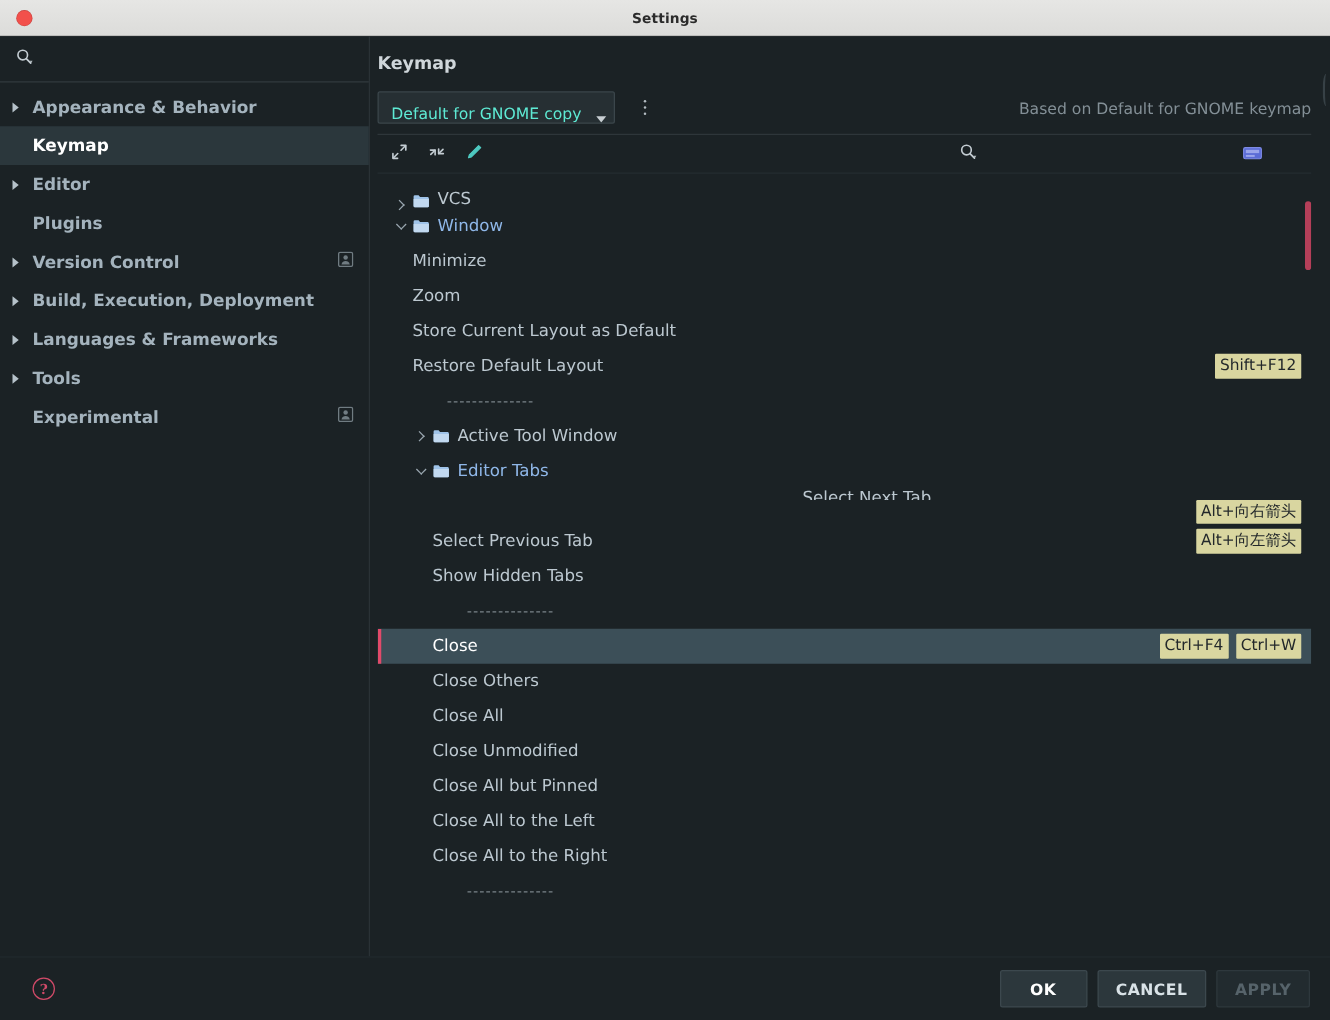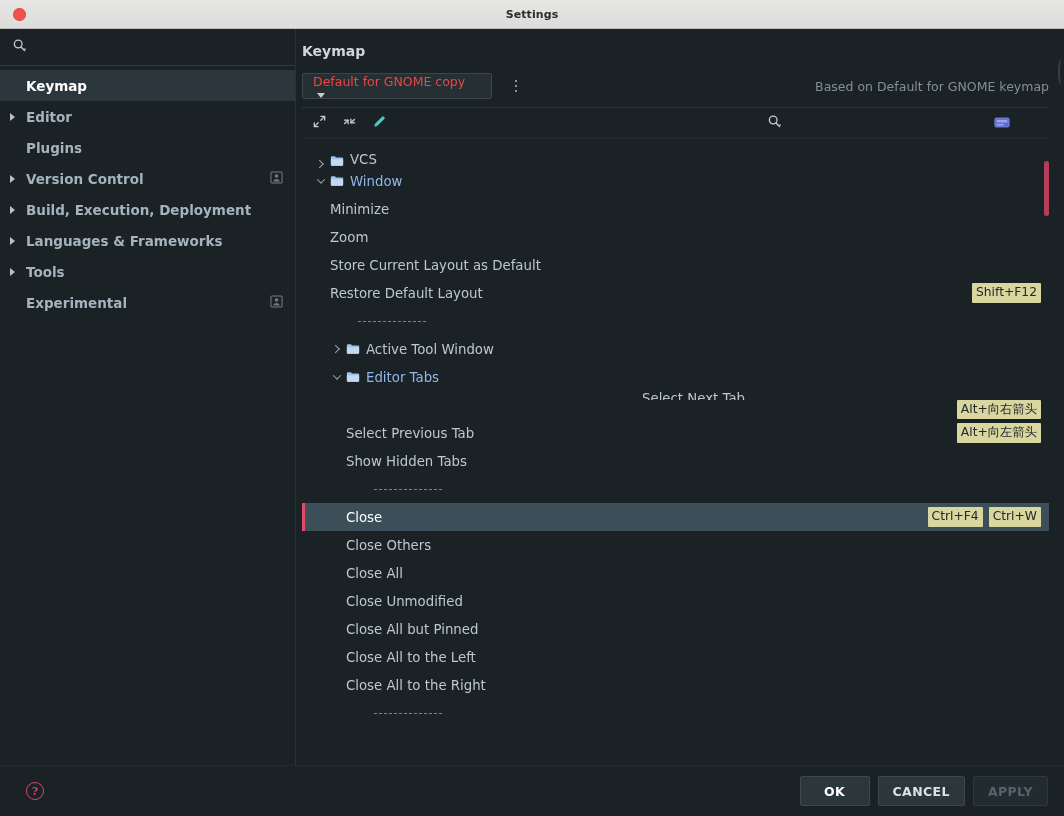--- a/index.html
+++ b/index.html
@@ -150,28 +150,27 @@
     height: 48px;
     padding-top: 6px;
   }
   #keymap-select {
     width: 190px;
     height: 26px;
     background: #262f33;
     border: 1px solid #3b464b;
     border-radius: 2px;
     display: flex;
-    align-items: flex-start;
+    align-items: flex-end;
     padding: 0 6px 0 10px;
-    color: #ef4444;
+    color: #5eead4;
     font-size: 12.5px;
     overflow: hidden;
     white-space: nowrap;
     cursor: pointer;
-    flex-direction: column;
   }
   #keymap-select .sel-text {
     flex: 1;
     overflow: hidden;
     text-overflow: clip;
     white-space: nowrap;
   }
   .caret-down {
     width: 0; height: 0;
     border-left: 4.5px solid transparent;
@@ -394,20 +393,26 @@
           <svg width="15" height="15" viewBox="0 0 16 16">
             <circle cx="6.6" cy="6.4" r="4.1" fill="none" stroke="#c3ccd2" stroke-width="1.4"></circle>
             <line x1="9.6" y1="9.5" x2="13.4" y2="13.3" stroke="#c3ccd2" stroke-width="1.5" stroke-linecap="round"></line>
             <path d="M12.6 11.2 l2.4 0 l-1.2 2.1 z" fill="#c3ccd2" opacity=".9"></path>
           </svg>
         </span>
         <input id="sidebar-search-input" type="text" placeholder="" style="">
       </div>
 
       <div class="nav-list" id="nav-list">
+          <div class="nav-item">
+            <span class="twisty">
+              <span class="tri"></span>
+            </span>
+            <span class="nav-label">Appearance &amp; Behavior</span>
+          </div>
           <div class="nav-item selected leaf">
             <span class="twisty"></span>
             <span class="nav-label">Keymap</span>
           </div>
           <div class="nav-item">
             <span class="twisty">
               <span class="tri"></span>
             </span>
             <span class="nav-label">Editor</span>
           </div>

